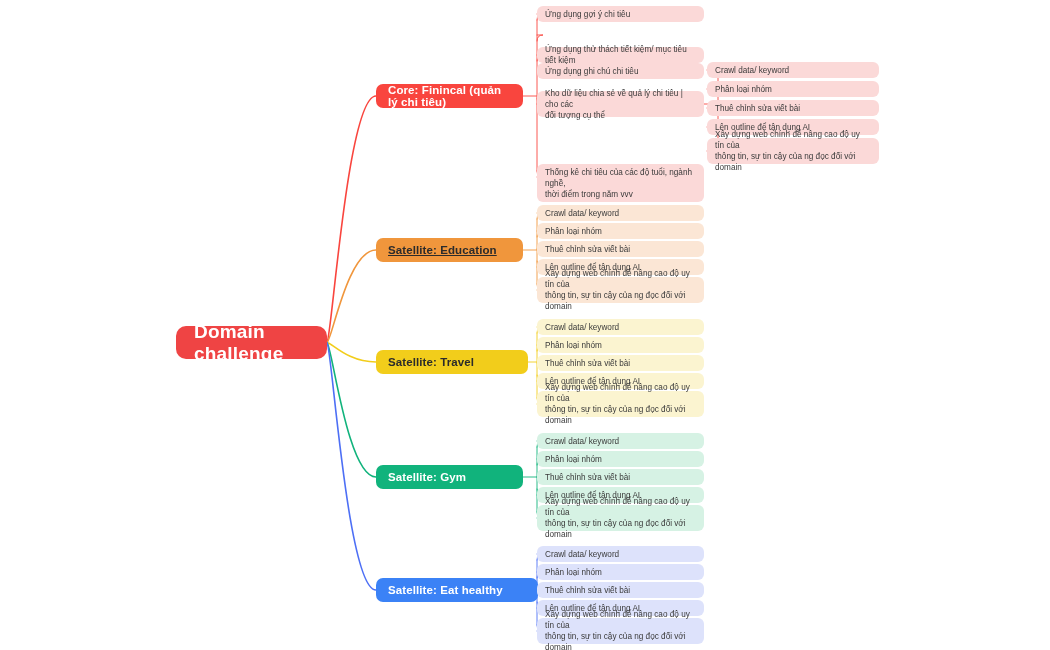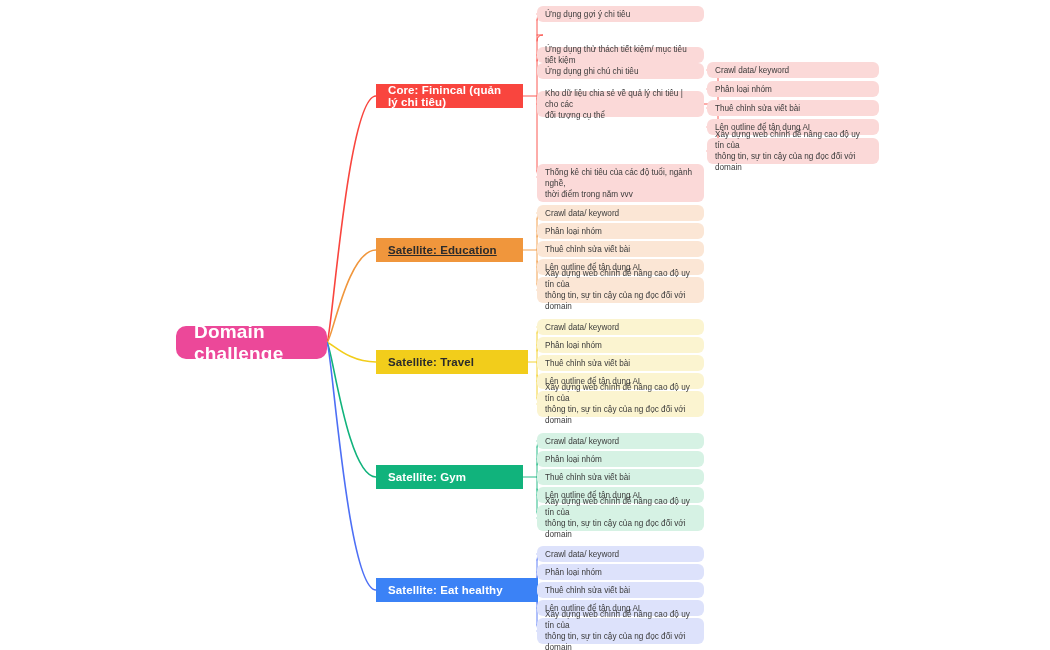--- a/index.html
+++ b/index.html
@@ -35,21 +35,21 @@
     font-weight: bold;
     letter-spacing: .2px;
     border-radius: 10px;
     padding: 0 18px;
     justify-content: center;
   }
   
   .branch {
     font-size: 11.5px;
     font-weight: bold;
-    border-radius: 0;
+    border-radius: 7px;
     padding: 0 12px;
     letter-spacing: .1px;
   }
   .branch.core      { background: #f9453e; color: #ffffff; }
   .branch.education { background: #f0963c; color: #2b2b2b; text-decoration: underline; }
   .branch.travel    { background: #f2cd1b; color: #2b2b2b; }
   .branch.gym       { background: #11b37c; color: #ffffff; }
   .branch.eat       { background: #4d6ff5; color: #ffffff; }
 
   
@@ -115,21 +115,21 @@
       <path d="M 537 590 H 537" stroke="#4d6ff5" stroke-width="0.9" fill="none" stroke-linecap="round"></path>
       <path d="M 537 602 Q 537 608 543 608 H 537" stroke="#4d6ff5" stroke-width="0.9" fill="none" stroke-linecap="round"></path>
       <path d="M 537 625 Q 537 631 543 631 H 537" stroke="#4d6ff5" stroke-width="0.9" fill="none" stroke-linecap="round"></path>
       <path d="M 327 342.5 C 331.9 337.57 347.58 96 376 96" stroke="#f9453e" stroke-width="1.6" fill="none" stroke-linecap="round"></path>
       <path d="M 327 342.5 C 331.9 340.65 347.58 250 376 250" stroke="#f0963c" stroke-width="1.6" fill="none" stroke-linecap="round"></path>
       <path d="M 327 342.5 C 331.9 342.89 347.58 362 376 362" stroke="#f2cd1b" stroke-width="1.6" fill="none" stroke-linecap="round"></path>
       <path d="M 327 342.5 C 331.9 345.19 347.58 477 376 477" stroke="#11b37c" stroke-width="1.6" fill="none" stroke-linecap="round"></path>
       <path d="M 327 342.5 C 331.9 347.45 347.58 590 376 590" stroke="#4d6ff5" stroke-width="1.6" fill="none" stroke-linecap="round"></path>
     </svg>
   <div id="nodes">
-      <div class="node root" style="left: 176px; top: 326px; width: 151px; height: 33px; background: #ec4899; color: rgb(255, 255, 255);">Domain challenge</div>
+      <div class="node root" style="left: 176px; top: 326px; width: 151px; height: 33px; background: #ef4444; color: rgb(255, 255, 255);">Domain challenge</div>
       <div class="node branch core" style="left: 376px; top: 84px; width: 147px; height: 24px; background: rgb(249, 69, 62); color: rgb(255, 255, 255);">Core: Finincal (quản lý chi tiêu)</div>
       <div class="node leaf c-core" style="left: 537px; top: 6px; width: 167px; height: 16px; background: rgb(251, 217, 216);">Ứng dụng gợi ý chi tiêu</div>
       <div class="node leaf c-core" style="left: 537px; top: 27px; width: 167px; height: 16px; background: rgb(251, 217, 216); margin-top: 36px;">Ứng dụng ghi chú chi tiêu</div>
       <div class="node leaf c-core" style="left: 537px; top: 47px; width: 167px; height: 16px; background: rgb(251, 217, 216);">Ứng dụng thử thách tiết kiệm/ mục tiêu tiết kiệm</div>
       <div class="node leaf c-core" style="left: 537px; top: 91px; width: 167px; height: 26px; background: rgb(251, 217, 216);">Kho dữ liệu chia sẻ về quả lý chi tiêu | cho các
 đối tượng cụ thể</div>
       <div class="node leaf c-sub" style="left: 707px; top: 62px; width: 172px; height: 16px; background: rgb(251, 217, 216);">Crawl data/ keyword</div>
       <div class="node leaf c-sub" style="left: 707px; top: 81px; width: 172px; height: 16px; background: rgb(251, 217, 216);">Phân loại nhóm</div>
       <div class="node leaf c-sub" style="left: 707px; top: 100px; width: 172px; height: 16px; background: rgb(251, 217, 216);">Thuê chỉnh sửa viết bài</div>
       <div class="node leaf c-sub" style="left: 707px; top: 119px; width: 172px; height: 16px; background: rgb(251, 217, 216);">Lên outline để tận dụng AI</div>

